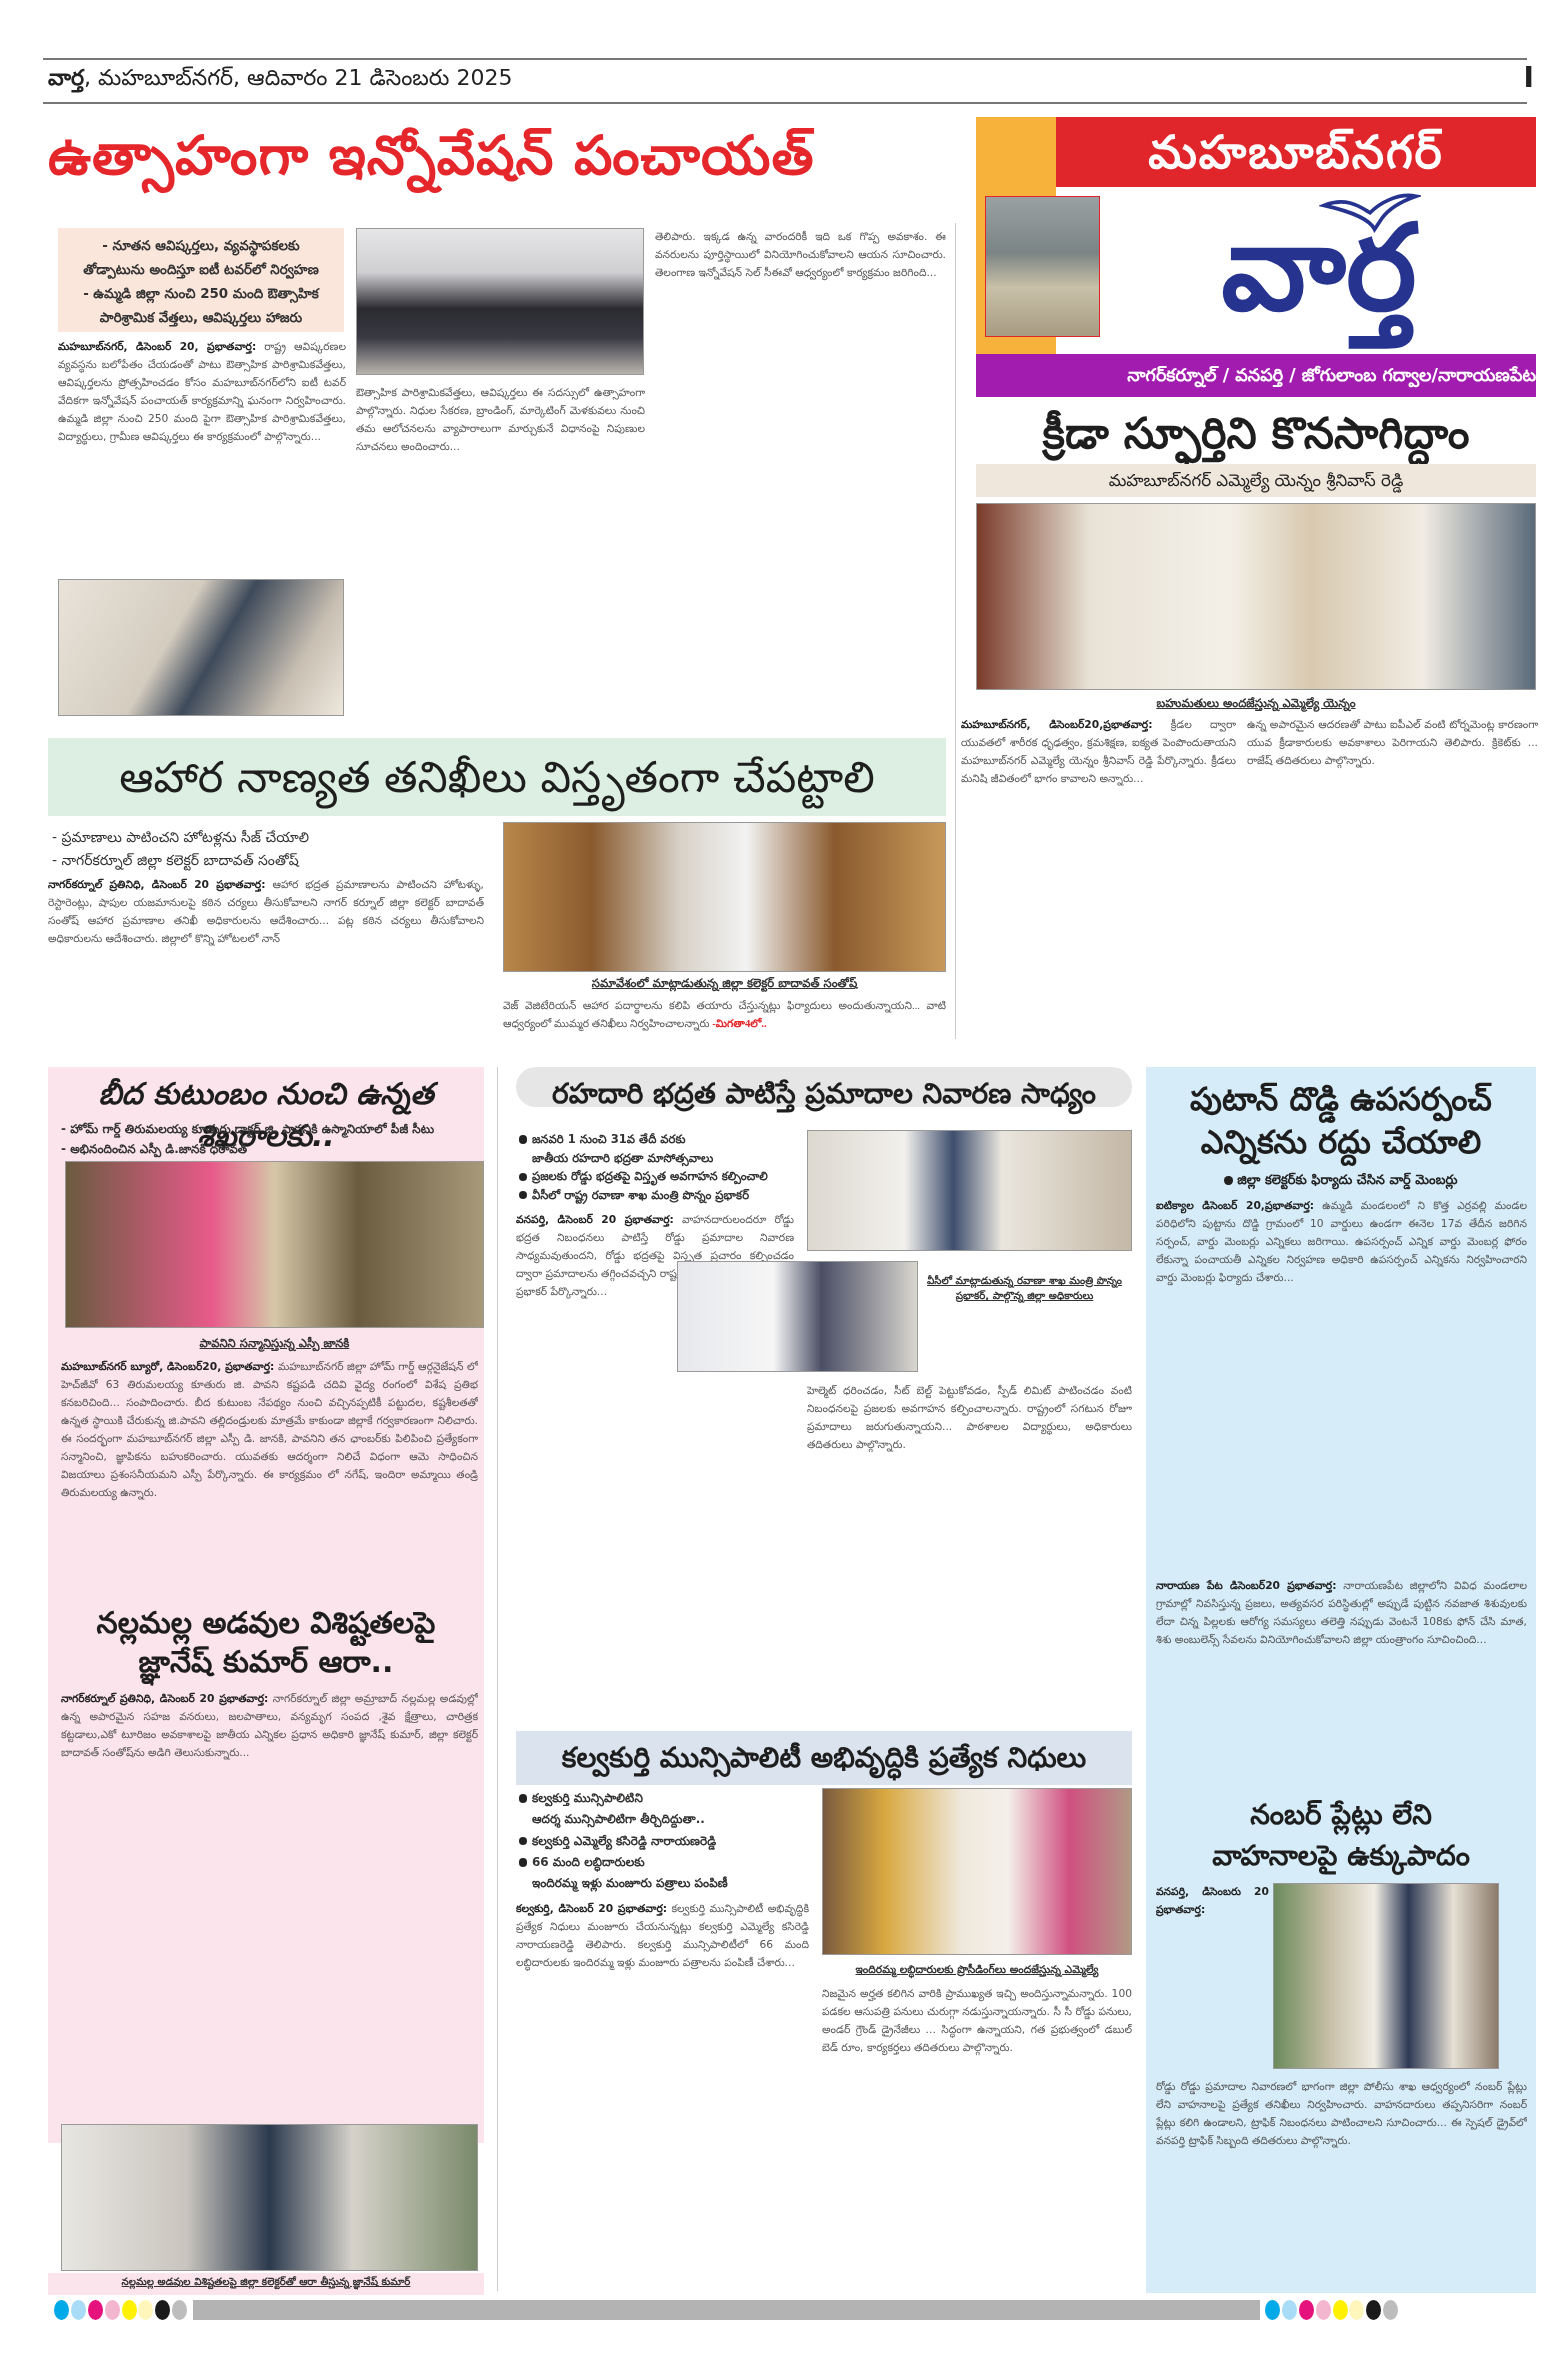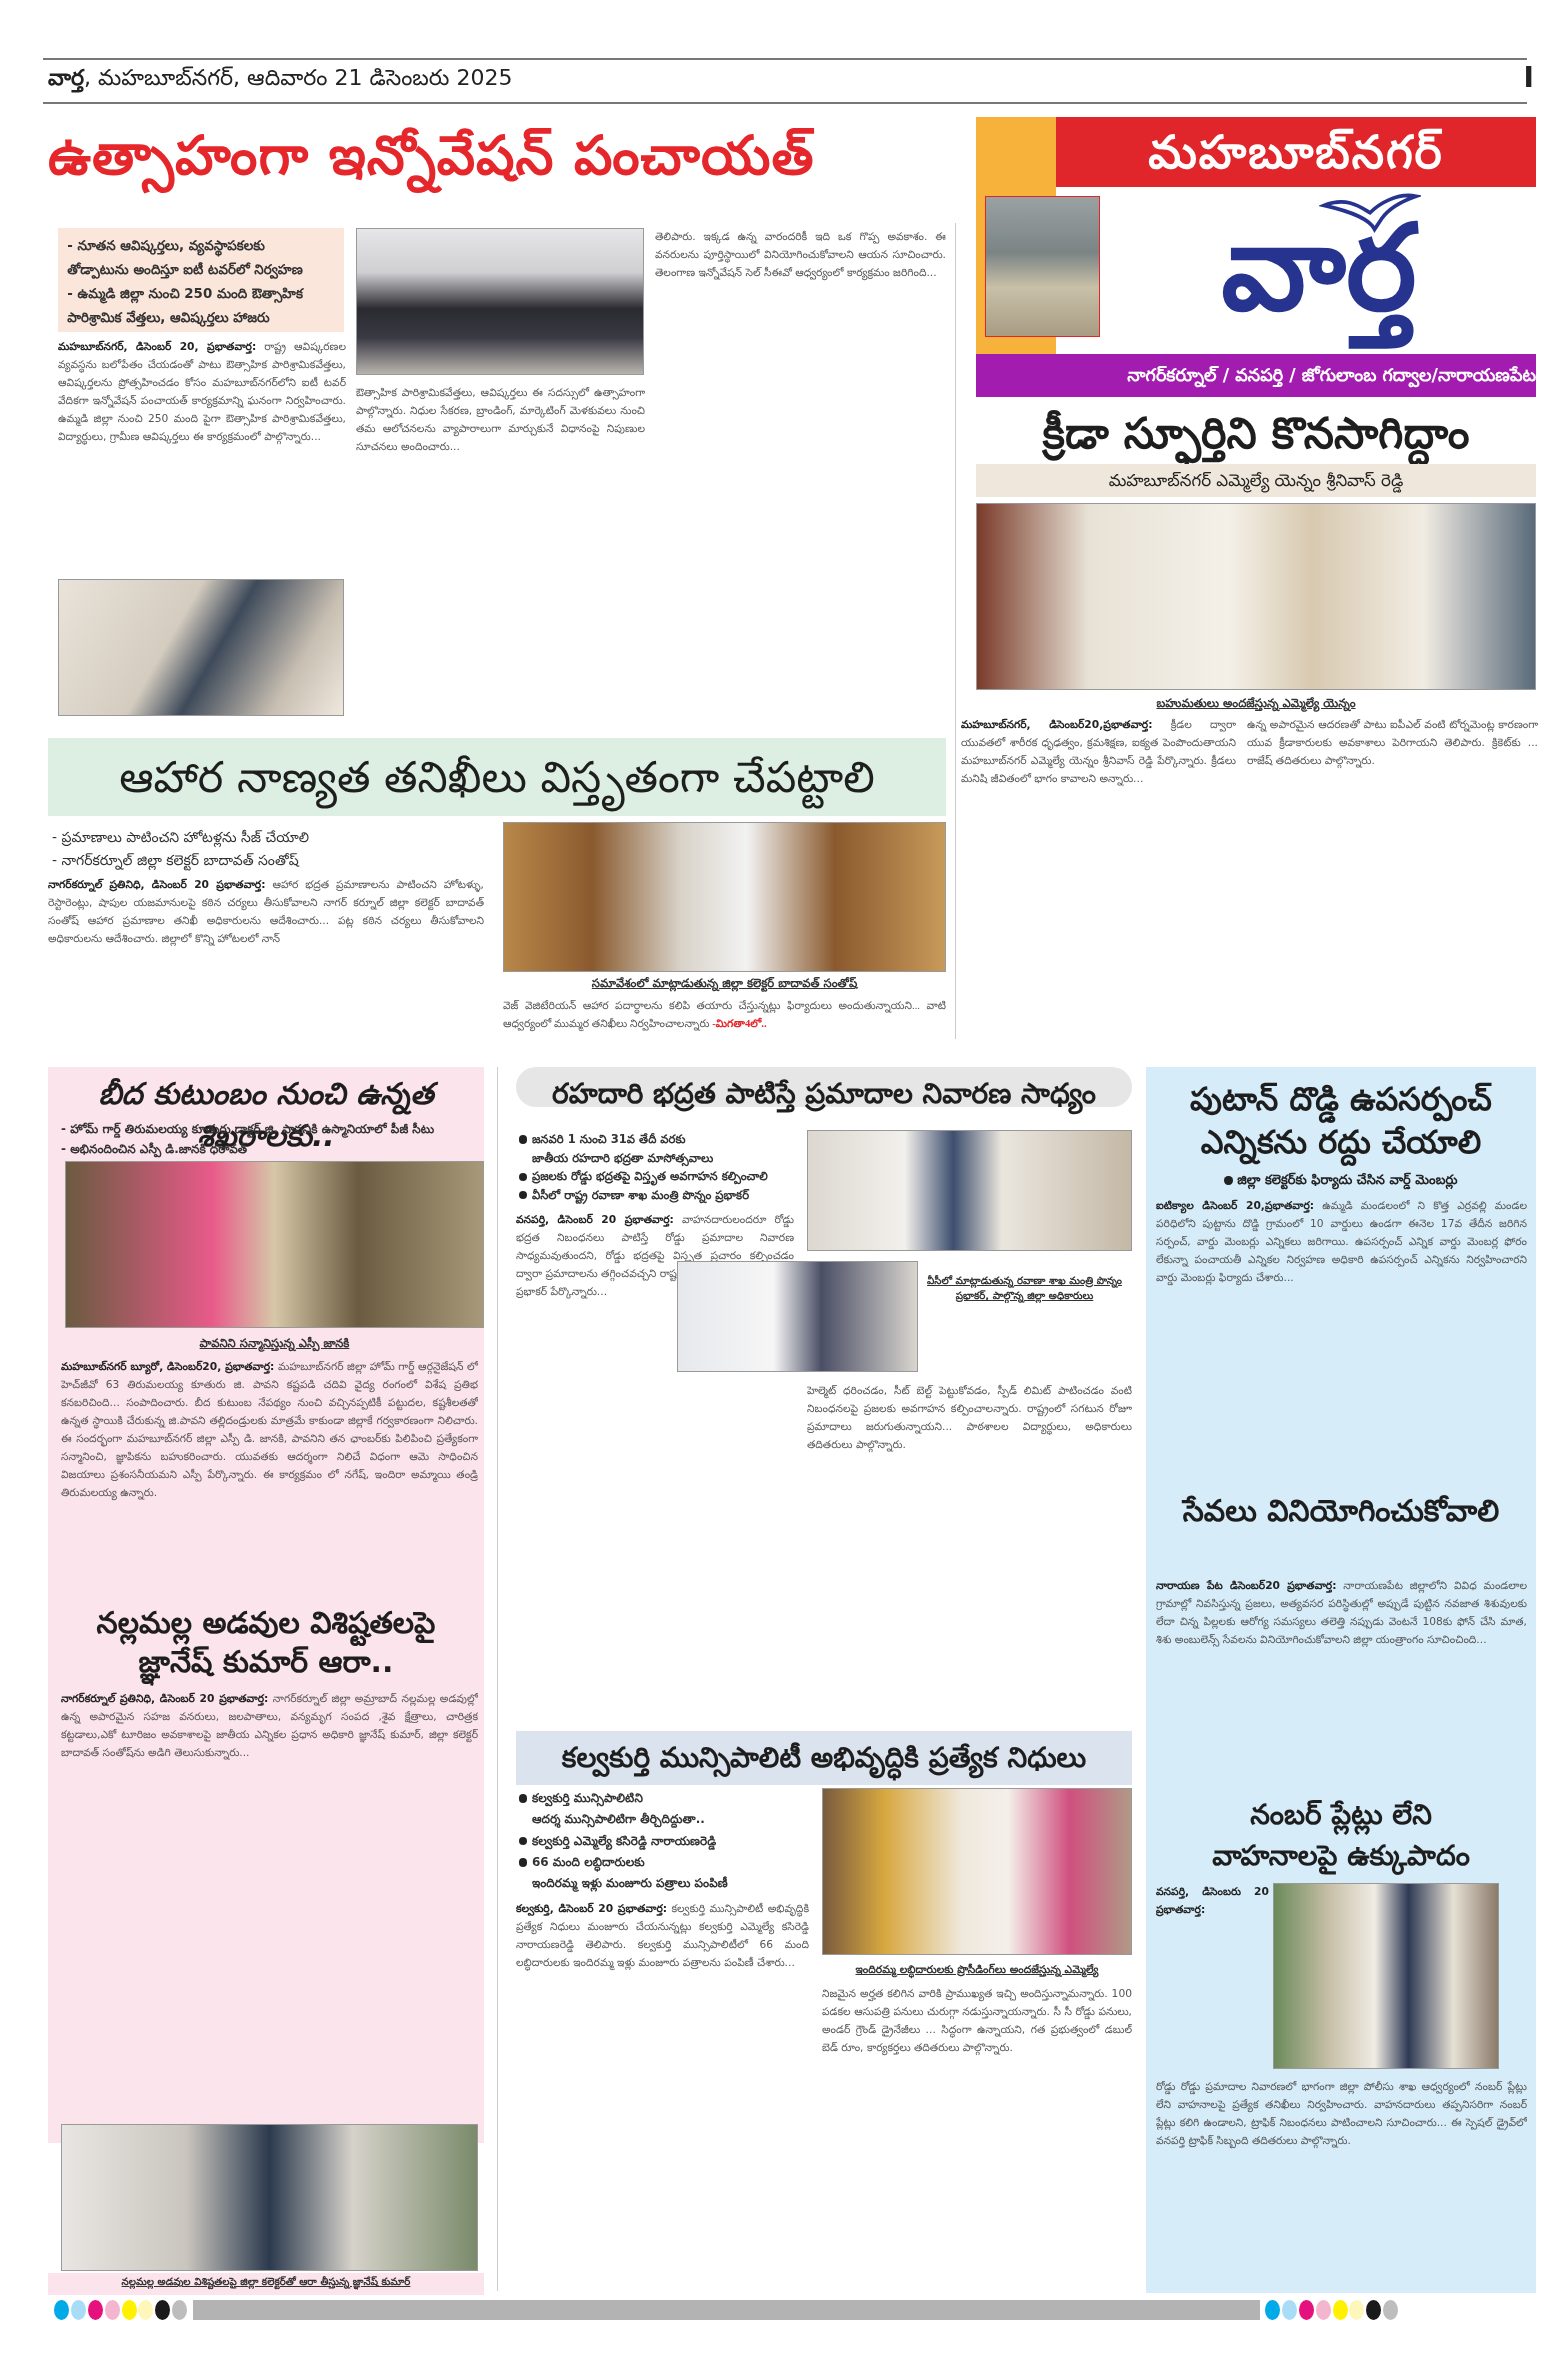--- a/index.html
+++ b/index.html
@@ -43,21 +43,21 @@
 
 <div class="rule" style="left:43px; top:58px; width:1484px;"></div>
 <div class="abs folio">
   <b>వార్త</b><span>, మహబూబ్‌నగర్, ఆదివారం 21 డిసెంబరు 2025</span>
 </div>
 <div class="abs pageno">I</div>
 <div class="rule" style="left:43px; top:102px; width:1484px;"></div>
 
 <div class="abs red-head">ఉత్సాహంగా ఇన్నోవేషన్ పంచాయత్</div>
 
-<div class="abs highlight-box" style="left:58px; top:228px; width:286px; height:104px;">
+<div class="abs highlight-box" style="left:58px; top:228px; width:286px; height:104px;text-align:center;">
   <div>- నూతన ఆవిష్కర్తలు, వ్యవస్థాపకలకు</div>
   <div>  తోడ్పాటును అందిస్తూ ఐటీ టవర్‌లో నిర్వహణ</div>
   <div>- ఉమ్మడి జిల్లా నుంచి 250 మంది ఔత్సాహిక</div>
   <div>  పారిశ్రామిక వేత్తలు, ఆవిష్కర్తలు హాజరు</div>
 </div>
 <div class="abs body-text" style="left:58px; top:338px; width:288px; height:232px;">
   <b>మహబూబ్‌నగర్, డిసెంబర్ 20, ప్రభాతవార్త:</b>
   <span>రాష్ట్ర ఆవిష్కరణల వ్యవస్థను బలోపేతం చేయడంతో పాటు ఔత్సాహిక పారిశ్రామికవేత్తలు, ఆవిష్కర్తలను ప్రోత్సహించడం కోసం మహబూబ్‌నగర్‌లోని ఐటీ టవర్ వేదికగా ఇన్నోవేషన్ పంచాయత్ కార్యక్రమాన్ని ఘనంగా నిర్వహించారు. ఉమ్మడి జిల్లా నుంచి 250 మంది పైగా ఔత్సాహిక పారిశ్రామికవేత్తలు, విద్యార్థులు, గ్రామీణ ఆవిష్కర్తలు ఈ కార్యక్రమంలో పాల్గొన్నారు...</span>
 </div>
 <div class="abs photo" style="left:58px; top:579px; width:286px; height:137px; background:linear-gradient(120deg,#e9e3da 0%,#d4ccbf 40%,#3e4a5a 55%,#c8bfb2 80%,#efe8dd 100%);"></div>
@@ -170,21 +170,20 @@
 </div>
 <div class="abs" style="left:1146px; top:1172px; width:390px; text-align:center; font-size:13px; font-weight:bold; color:#222;">
   <span class="dot"></span><span>జిల్లా కలెక్టర్‌కు ఫిర్యాదు చేసిన వార్డ్ మెంబర్లు</span>
 </div>
 <div class="abs body-text" style="left:1156px; top:1197px; width:371px; height:284px;">
   <b>ఐటిక్యాల డిసెంబర్ 20,ప్రభాతవార్త:</b>
   <span>ఉమ్మడి మండలంలో ని కొత్త ఎర్రవల్లి మండల పరిధిలోని పుట్టాను దొడ్డి గ్రామంలో 10 వార్డులు ఉండగా ఈనెల 17వ తేదీన జరిగిన సర్పంచ్, వార్డు మెంబర్లు ఎన్నికలు జరిగాయి. ఉపసర్పంచ్ ఎన్నిక వార్డు మెంబర్ల ఫోరం లేకున్నా పంచాయతీ ఎన్నికల నిర్వహణ అధికారి ఉపసర్పంచ్ ఎన్నికను నిర్వహించారని వార్డు మెంబర్లు ఫిర్యాదు చేశారు...</span>
 </div>
 
 <div class="abs black-head" style="left:1146px; top:1490px; width:390px; font-size:30px; line-height:41px;">
-  <div>సేవలు వినియోగించుకోవాలి</div>
 </div>
 <div class="abs body-text" style="left:1156px; top:1577px; width:371px; height:206px;">
   <b>నారాయణ పేట డిసెంబర్20 ప్రభాతవార్త:</b>
   <span>నారాయణపేట జిల్లాలోని వివిధ మండలాల గ్రామాల్లో నివసిస్తున్న ప్రజలు, అత్యవసర పరిస్థితుల్లో అప్పుడే పుట్టిన నవజాత శిశువులకు లేదా చిన్న పిల్లలకు ఆరోగ్య సమస్యలు తలెత్తి నప్పుడు వెంటనే 108కు ఫోన్ చేసి మాత, శిశు అంబులెన్స్ సేవలను వినియోగించుకోవాలని జిల్లా యంత్రాంగం సూచించింది...</span>
 </div>
 
 <div class="abs black-head" style="left:1146px; top:1794px; width:390px; font-size:28px; line-height:41px;">
   <div>నంబర్ ప్లేట్లు లేని</div>
   <div>వాహనాలపై ఉక్కుపాదం</div>
 </div>

